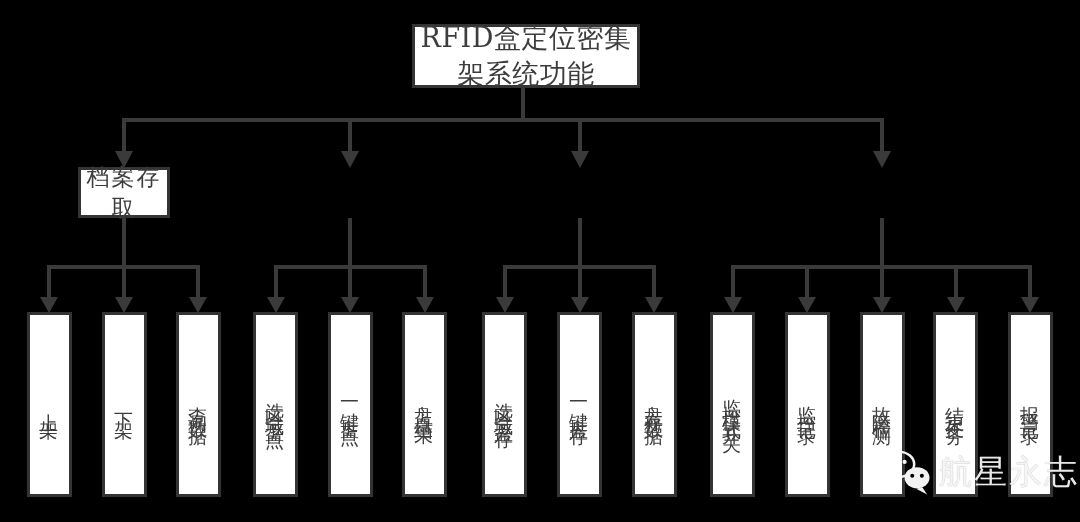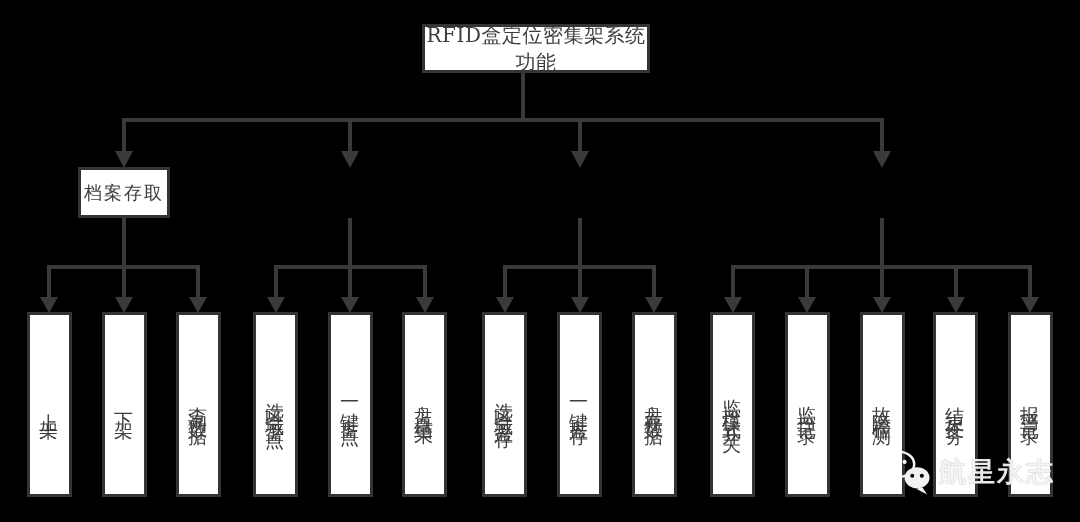--- a/index.html
+++ b/index.html
@@ -24,29 +24,29 @@
     box-sizing: border-box;
     background: var(--node_fill, #fff);
     border: 3px solid var(--node_border, #383838);
     color: var(--node_text, #3d3d3d);
     display: flex;
     align-items: center;
     justify-content: center;
     text-align: center;
   }
   .root {
-    left: 422px; top: 24px;
-    width: 228px; height: 49px;
-    font-size: 20px;
+    left: 412px; top: 24px;
+    width: 228px; height: 64px;
+    font-size: 27px;
     letter-spacing: 0.5px;
   }
   .l2 {
     top: 167px;
     width: 92px; height: 51px;
-    font-size: 18px;
+    font-size: 23px;
     letter-spacing: 2px;
   }
   .l3 {
     top: 312px;
     width: 45px; height: 185px;
     font-size: 19px;
     writing-mode: vertical-rl;
     text-orientation: upright;
     letter-spacing: 7px;
   }
@@ -54,22 +54,22 @@
     position: absolute;
     left: 882px; top: 449px;
     display: flex;
     align-items: center;
     gap: 7px;
     z-index: 5;
     color: var(--watermark_text, #f5f5f5);
   }
   .wm-text {
     font-family: "Liberation Sans", "DejaVu Sans", sans-serif;
-    font-weight: bold;
-    font-size: 27px;
+    font-weight: normal;
+    font-size: 33px;
     letter-spacing: 2px;
     opacity: 0.95;
     text-shadow: 0 0 1px rgba(0,0,0,0.4);
   }
   .wm-icon { opacity: 0.95; }
 </style>
 </head>
 <body>
 
 <div class="canvas">

